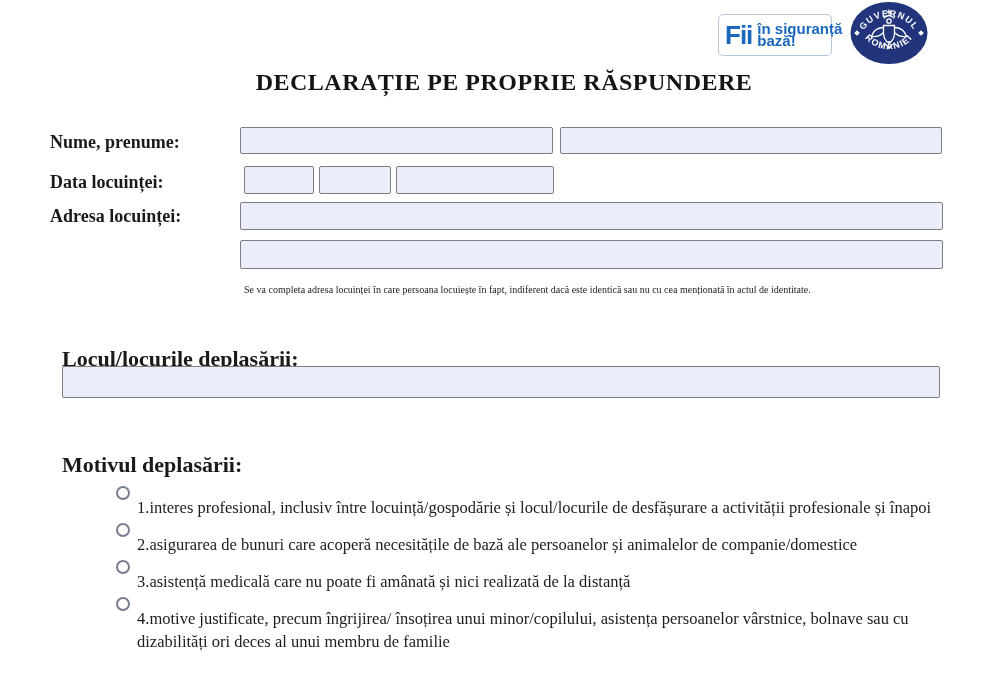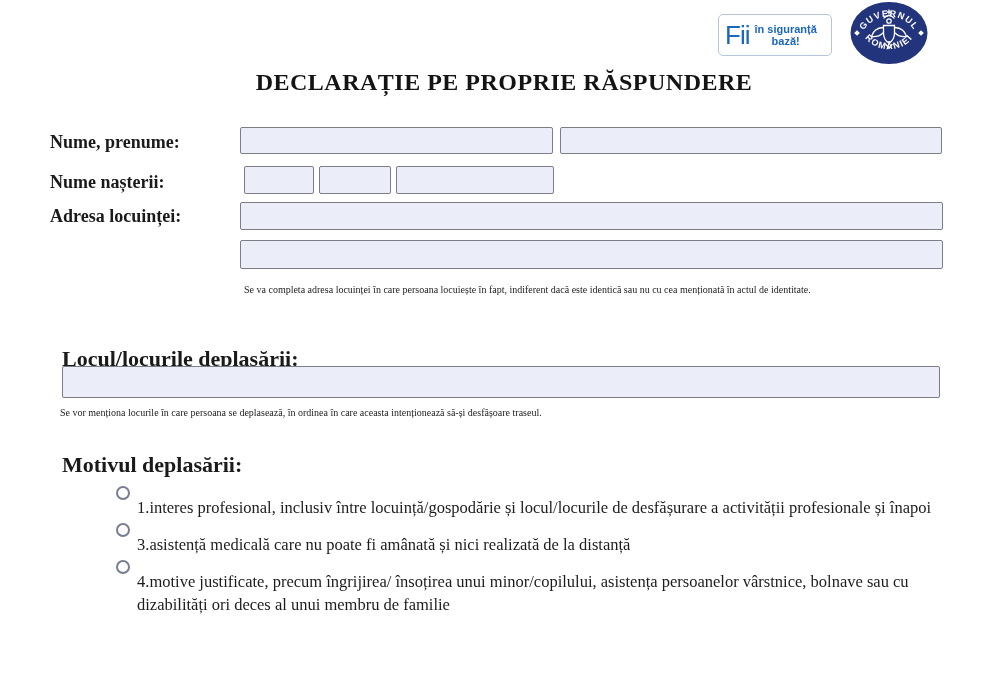--- a/index.html
+++ b/index.html
@@ -22,33 +22,32 @@
     background: #ffffff;
     border: 1px solid #b6c6da;
     border-radius: 5px;
     display: flex;
     align-items: center;
     padding: 2px 6px;
     font-family: "Liberation Sans", sans-serif;
   }
   .badge .fii {
     font-size: 26px;
-    font-weight: normal;
+    font-weight: bold;
     color: #1a67bd;
     line-height: 26px;
     margin-right: 5px;
     letter-spacing: -1px;
   }
   .badge .tagline {
-    font-size: 11px;
+    font-size: 15px;
     font-weight: bold;
     color: #1a67bd;
     line-height: 12px;
     white-space: nowrap;
-    text-align: center;
   }
   .gov-logo {
     position: absolute;
     left: 849px; top: 1px;
     width: 80px; height: 64px;
   }
 
   .page-title {
     position: absolute;
     left: 0; top: 69px;
@@ -162,43 +161,46 @@
       <path d="M37 43.5 l3 4 l3 -4"></path>
     </g>
   </svg>
 
   <div class="page-title">DECLARAȚIE PE PROPRIE RĂSPUNDERE</div>
 
   <div class="flabel" style="top:132px;">Nume, prenume:</div>
   <input type="text" class="fld" style="left: 240px; top: 127px; width: 313px; height: 27px;" value="">
   <input type="text" class="fld" style="left: 560px; top: 127px; width: 382px; height: 27px;" value="">
 
-  <div class="flabel" style="top:172px;">Nume nașterii:</div>
+  <div class="flabel" style="top:172px;">Data locuinței:</div>
   <input type="text" class="fld" style="left: 244px; top: 166px; width: 70px; height: 28px;" value="">
   <input type="text" class="fld" style="left: 319px; top: 166px; width: 72px; height: 28px;" value="">
   <input type="text" class="fld" style="left: 396px; top: 166px; width: 158px; height: 28px;" value="">
 
   <div class="flabel" style="top:206px;">Adresa locuinței:</div>
   <input type="text" class="fld" style="left: 240px; top: 202px; width: 703px; height: 28px;" value="">
   <input type="text" class="fld" style="left: 240px; top: 240px; width: 703px; height: 29px;" value="">
   <div class="note" style="left:244px; top:279px; width:678px;">Se va completa adresa locuinței în care persoana locuiește în fapt, indiferent dacă este identică sau nu cu cea menționată în actul de identitate.</div>
 
   <div class="section-label" style="top:346px;">Locul/locurile deplasării:</div>
   <input type="text" class="fld" style="left: 62px; top: 366px; width: 878px; height: 32px;" value="">
-  <div class="note" style="left:60px; top:402px; width:900px;">Se vor menționa locurile în care persoana se deplasează, în ordinea în care aceasta intenționează să-și desfășoare traseul.</div>
 
   <div class="section-label" style="top:452px;">Motivul deplasării:</div>
 
   <div class="options">
     <div class="option">
       <span class="radio"></span>
       <span class="option-text">1.interes profesional, inclusiv între locuință/gospodărie și locul/locurile de desfășurare a activității profesionale și înapoi</span>
     </div>
     <div class="option">
       <span class="radio"></span>
+      <span class="option-text">2.asigurarea de bunuri care acoperă necesitățile de bază ale persoanelor și animalelor de companie/domestice</span>
+    </div>
+    <div class="option">
+      <span class="radio"></span>
       <span class="option-text">3.asistență medicală care nu poate fi amânată și nici realizată de la distanță</span>
     </div>
     <div class="option">
       <span class="radio"></span>
       <span class="option-text">4.motive justificate, precum îngrijirea/ însoțirea unui minor/copilului, asistența persoanelor vârstnice, bolnave sau cu dizabilități ori deces al unui membru de familie</span>
     </div>
   </div>
 
 </div>
 

